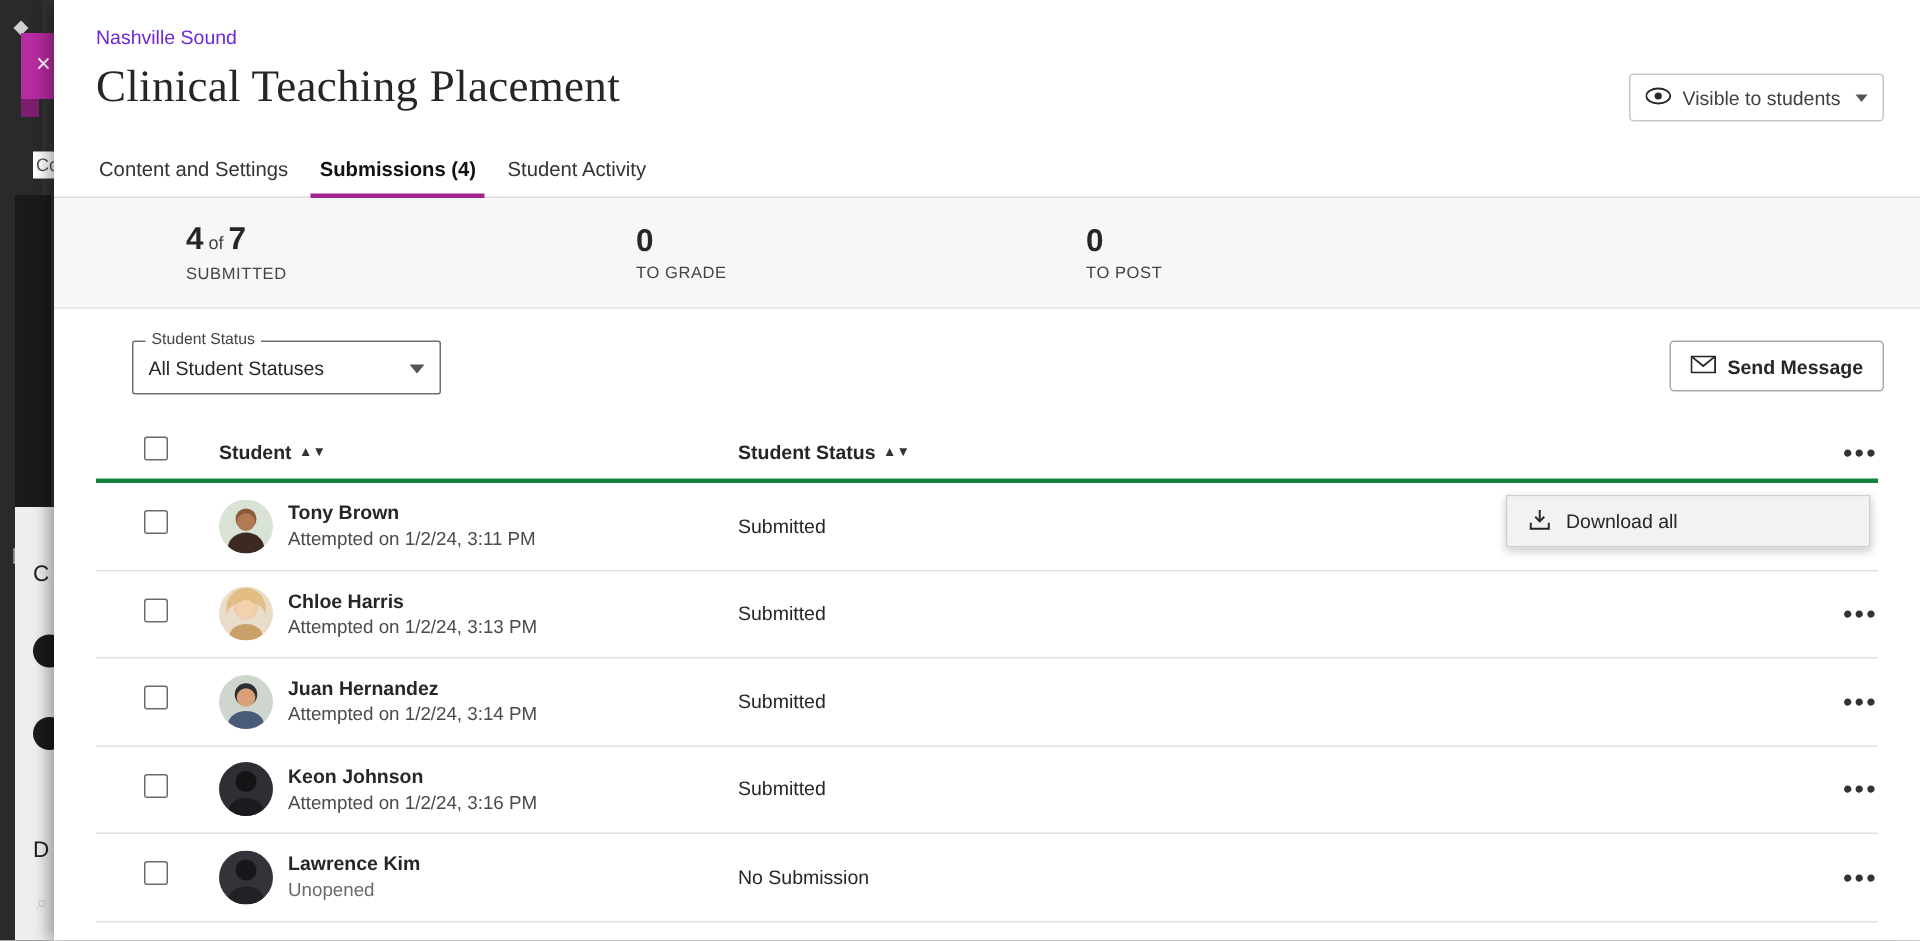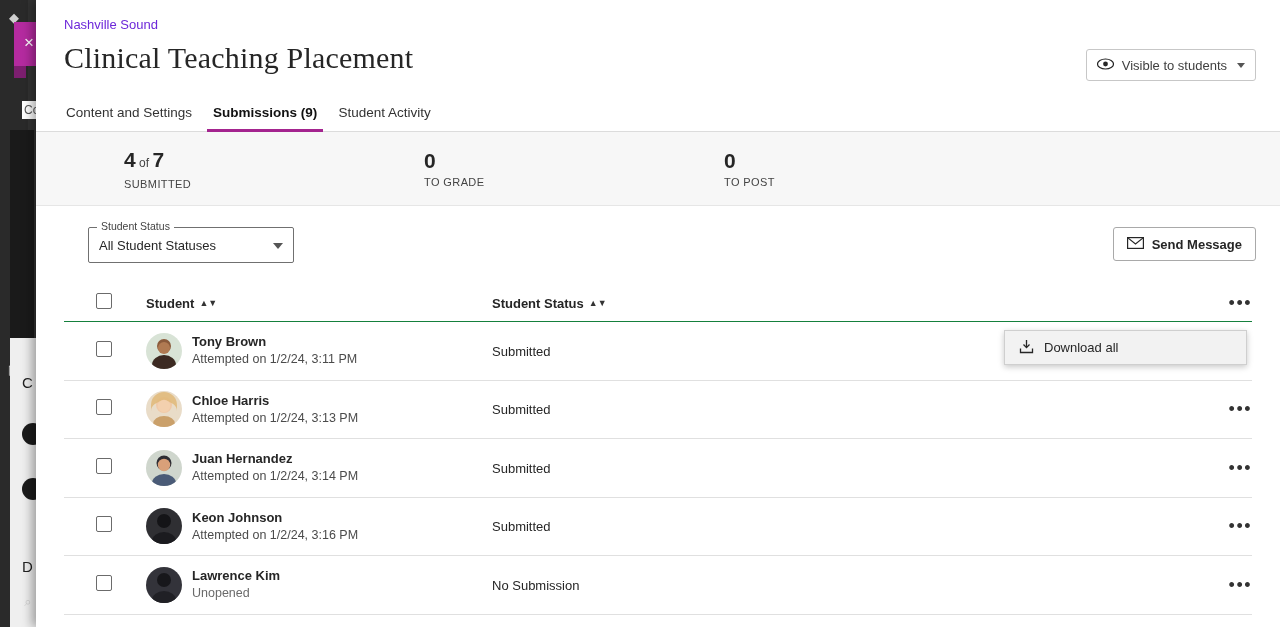--- a/index.html
+++ b/index.html
@@ -286,21 +286,21 @@
     color: #262626;
     cursor: pointer;
   }
 
   
   .table { padding: 0 28px; }
   .thead {
     display: flex;
     align-items: center;
     height: 38px;
-    border-bottom: 1px solid #15803d;
+    border-bottom: 3px solid #15803d;
     position: relative;
   }
   .col-check { width: 82px; padding-left: 32px; }
   .col-student { width: 346px; }
   .col-status { width: 600px; }
   .th {
     font-size: 13px;
     font-weight: bold;
     color: #262626;
     cursor: pointer;
@@ -423,21 +423,21 @@
             <circle cx="8.5" cy="6" r="2.4" fill="#262626"></circle>
           </svg>
         </span>
         <span>Visible to students</span>
         <span class="caret"></span>
       </div>
     </div>
 
     <div class="tabs">
       <div class="tab">Content and Settings</div>
-      <div class="tab active">Submissions (9)</div>
+      <div class="tab active">Submissions (4)</div>
       <div class="tab">Student Activity</div>
     </div>
 
     <div class="stats">
       <div class="stat">
         <div class="num">
           <span>4</span><span class="small"> of </span><span>7</span>
         </div>
         <div class="lbl">SUBMITTED</div>
       </div>

